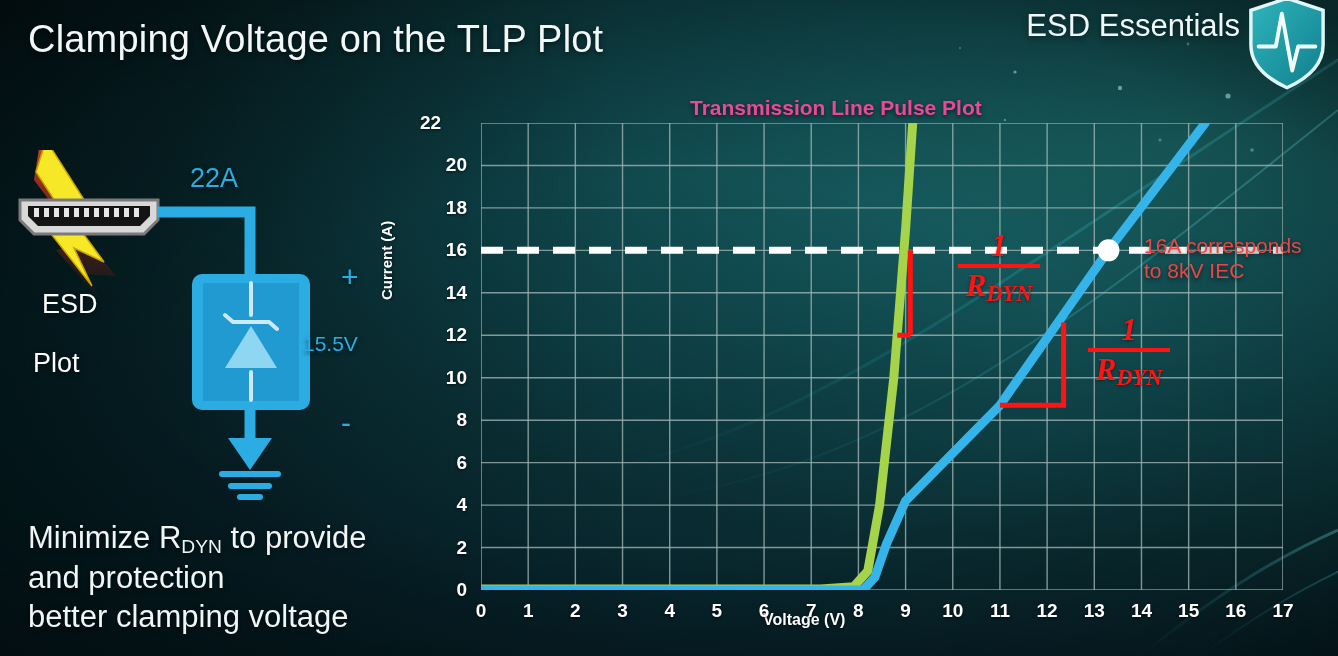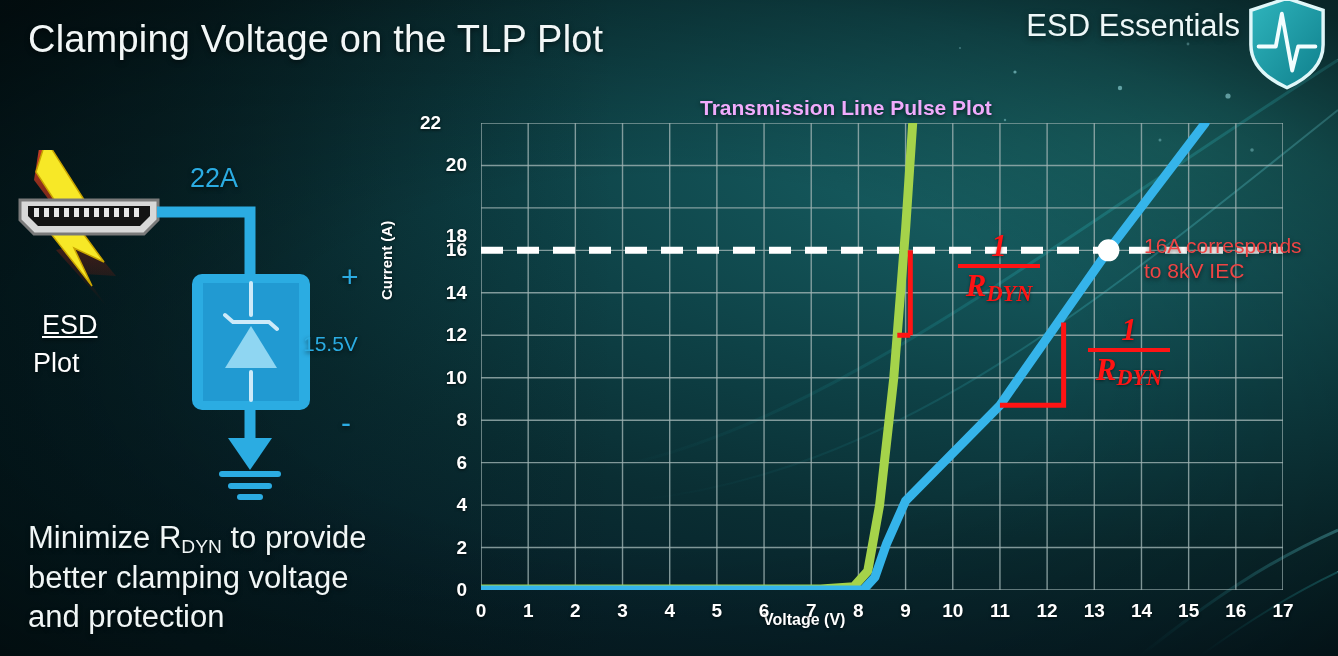--- a/index.html
+++ b/index.html
@@ -40,36 +40,36 @@
   }
   .brand-shield{position:absolute;right:8px;top:-6px;width:86px;height:98px;}
 
   
   .circuit{position:absolute;left:0;top:150px;width:430px;height:360px;}
   .lbl{position:absolute;white-space:nowrap;text-shadow:0 2px 4px rgba(0,0,0,.5);}
   .lbl-22a{left:190px;top:13px;font-size:27px;color:#2bace2;}
   .lbl-155{left:303px;top:182px;font-size:21px;color:#2bace2;}
   .lbl-plus{left:341px;top:110px;font-size:30px;color:#2bace2;}
   .lbl-minus{left:341px;top:256px;font-size:30px;color:#2bace2;}
-  .lbl-esd{left:42px;top:160px;font-size:27px;color:#ffffff;text-decoration:underline;}
+  .lbl-esd{left:42px;top:139px;font-size:27px;color:#ffffff;}
   .lbl-diode{left:33px;top:198px;font-size:27px;color:#ffffff;}
 
   
   .bottom-copy{
     position:absolute;left:28px;top:518px;width:420px;
     font-size:31px;line-height:1.28;color:#f0f6f6;
     text-shadow:0 2px 4px rgba(0,0,0,.5);
   }
   .bottom-copy sub{font-size:.62em;vertical-align:baseline;position:relative;top:.28em;}
 
   
   .chart{position:absolute;left:420px;top:92px;width:918px;height:564px;}
   .chart-title{
-    position:absolute;left:270px;top:4px;font-size:21px;font-weight:bold;color:#f0abfc;
-    text-shadow:0 2px 4px rgba(0,0,0,.6);white-space:nowrap;margin-left:10px;
+    position:absolute;left:270px;top:4px;font-size:21px;font-weight:bold;color:#ec4899;
+    text-shadow:0 2px 4px rgba(0,0,0,.6);white-space:nowrap;
   }
   .plot{position:absolute;left:61px;top:31px;width:802px;height:467px;}
   .ylabel{
     position:absolute;left:-42px;top:208px;
     transform:rotate(-90deg);transform-origin:left top;
     font-size:15px;font-weight:bold;color:#ffffff;white-space:nowrap;
     text-shadow:0 1px 3px rgba(0,0,0,.6);
   }
   .xlabel{
     position:absolute;left:343px;top:519px;font-size:16px;font-weight:bold;color:#ffffff;
@@ -207,22 +207,22 @@
     <div class="lbl lbl-plus">+</div>
     <div class="lbl lbl-minus">-</div>
     <div class="lbl lbl-esd">ESD</div>
     <div class="lbl lbl-diode">Plot</div>
   </div>
 
   <div class="bottom-copy">
     <div>
       <span>Minimize R</span><sub>DYN</sub><span> to provide</span>
     </div>
+    <div>and protection</div>
     <div>better clamping voltage</div>
-    <div>and protection</div>
   </div>
 
   <div class="chart">
     <div class="chart-title">Transmission Line Pulse Plot</div>
     <div class="ylabel">Current (A)</div>
     <div class="xlabel">Voltage (V)</div>
 
     <div class="plot">
       <svg id="plot-svg" width="802" height="467" viewBox="0 0 802 467">
           <line x1="0" y1="0" x2="0" y2="467" stroke="#9fb3b3" stroke-width="1.6" stroke-opacity="0.8"></line>
@@ -297,21 +297,21 @@
     <div id="yticks">
         <div class="ytick" style="left: 0px; width: 47px; top: 498px; text-align: right;">0</div>
         <div class="ytick" style="left: 0px; width: 47px; top: 455.545px; text-align: right;">2</div>
         <div class="ytick" style="left: 0px; width: 47px; top: 413.091px; text-align: right;">4</div>
         <div class="ytick" style="left: 0px; width: 47px; top: 370.636px; text-align: right;">6</div>
         <div class="ytick" style="left: 0px; width: 47px; top: 328.182px; text-align: right;">8</div>
         <div class="ytick" style="left: 0px; width: 47px; top: 285.727px; text-align: right;">10</div>
         <div class="ytick" style="left: 0px; width: 47px; top: 243.273px; text-align: right;">12</div>
         <div class="ytick" style="left: 0px; width: 47px; top: 200.818px; text-align: right;">14</div>
         <div class="ytick" style="left: 0px; width: 47px; top: 158.364px; text-align: right;">16</div>
-        <div class="ytick" style="left: 0px; width: 47px; top: 115.909px; text-align: right; margin-top: 28px;">18</div>
+        <div class="ytick" style="left: 0px; width: 47px; top: 115.909px; text-align: right;">18</div>
         <div class="ytick" style="left: 0px; width: 47px; top: 73.4545px; text-align: right;">20</div>
         <div class="ytick" style="left: 0px; width: 47px; top: 31px; ">22</div>
       </div>
     <div id="xticks">
         <div class="xtick" style="left: 61px; top: 508px;">0</div>
         <div class="xtick" style="left: 108.176px; top: 508px;">1</div>
         <div class="xtick" style="left: 155.353px; top: 508px;">2</div>
         <div class="xtick" style="left: 202.529px; top: 508px;">3</div>
         <div class="xtick" style="left: 249.706px; top: 508px;">4</div>
         <div class="xtick" style="left: 296.882px; top: 508px;">5</div>

